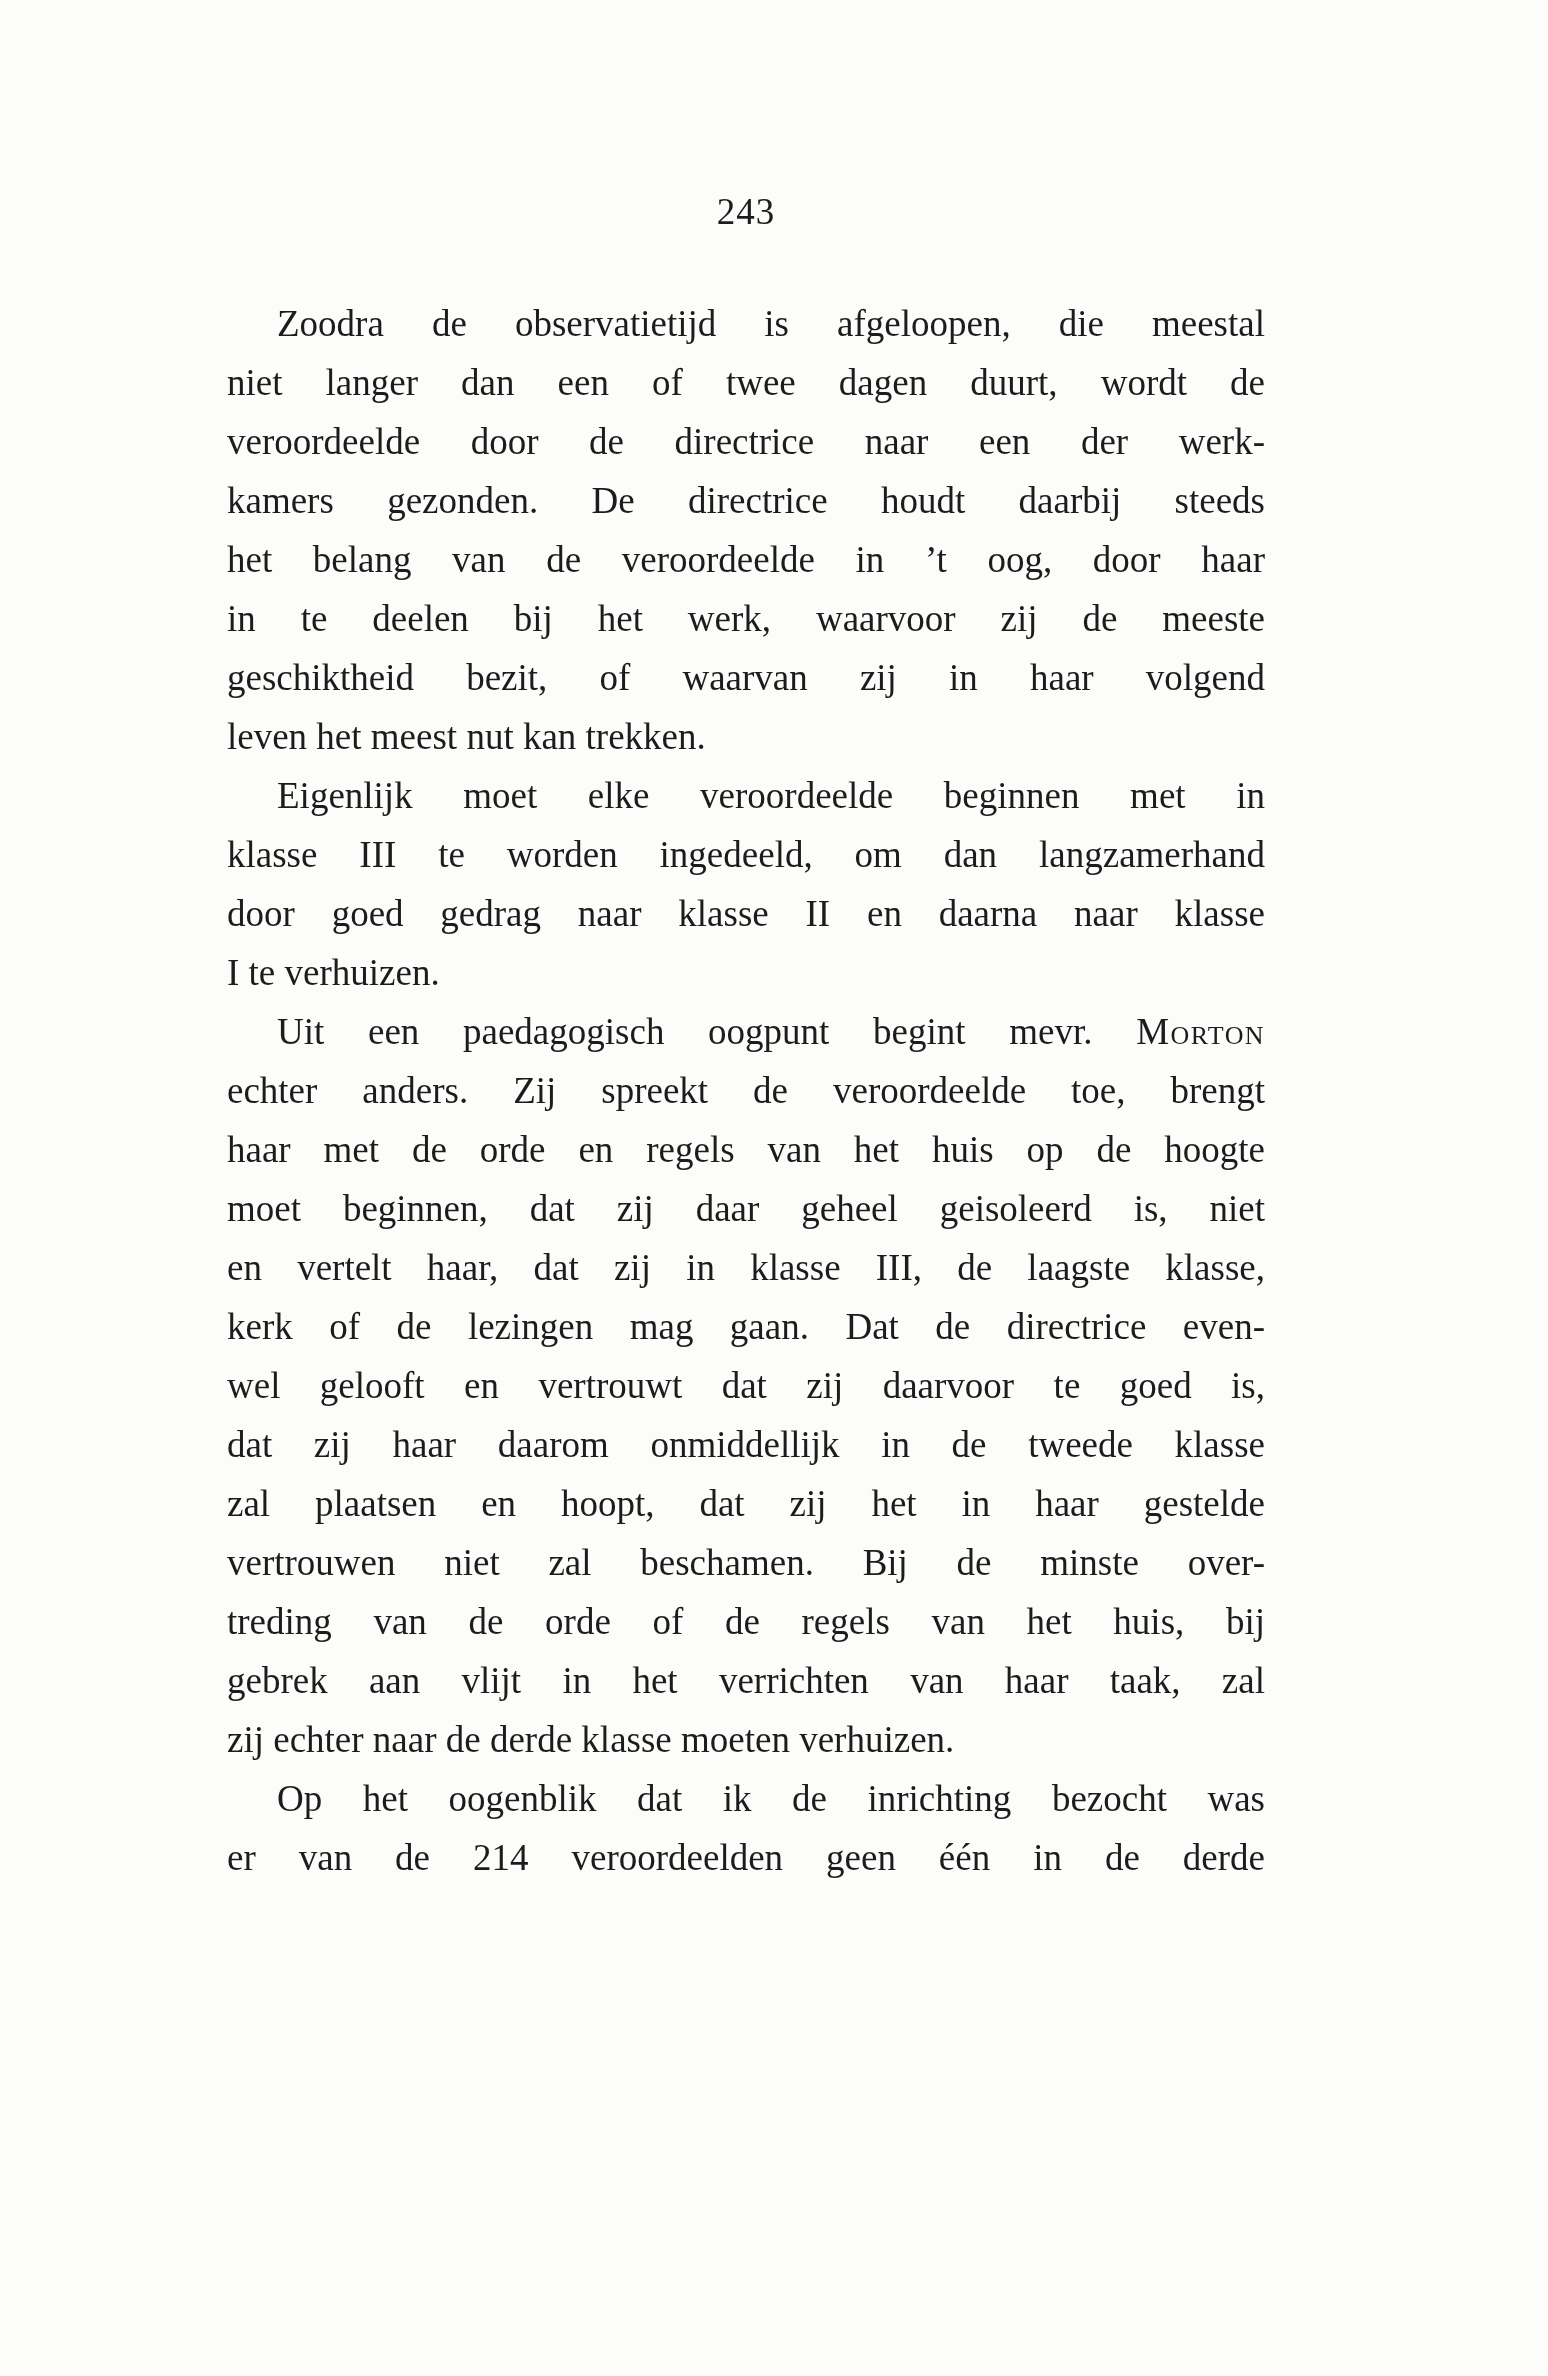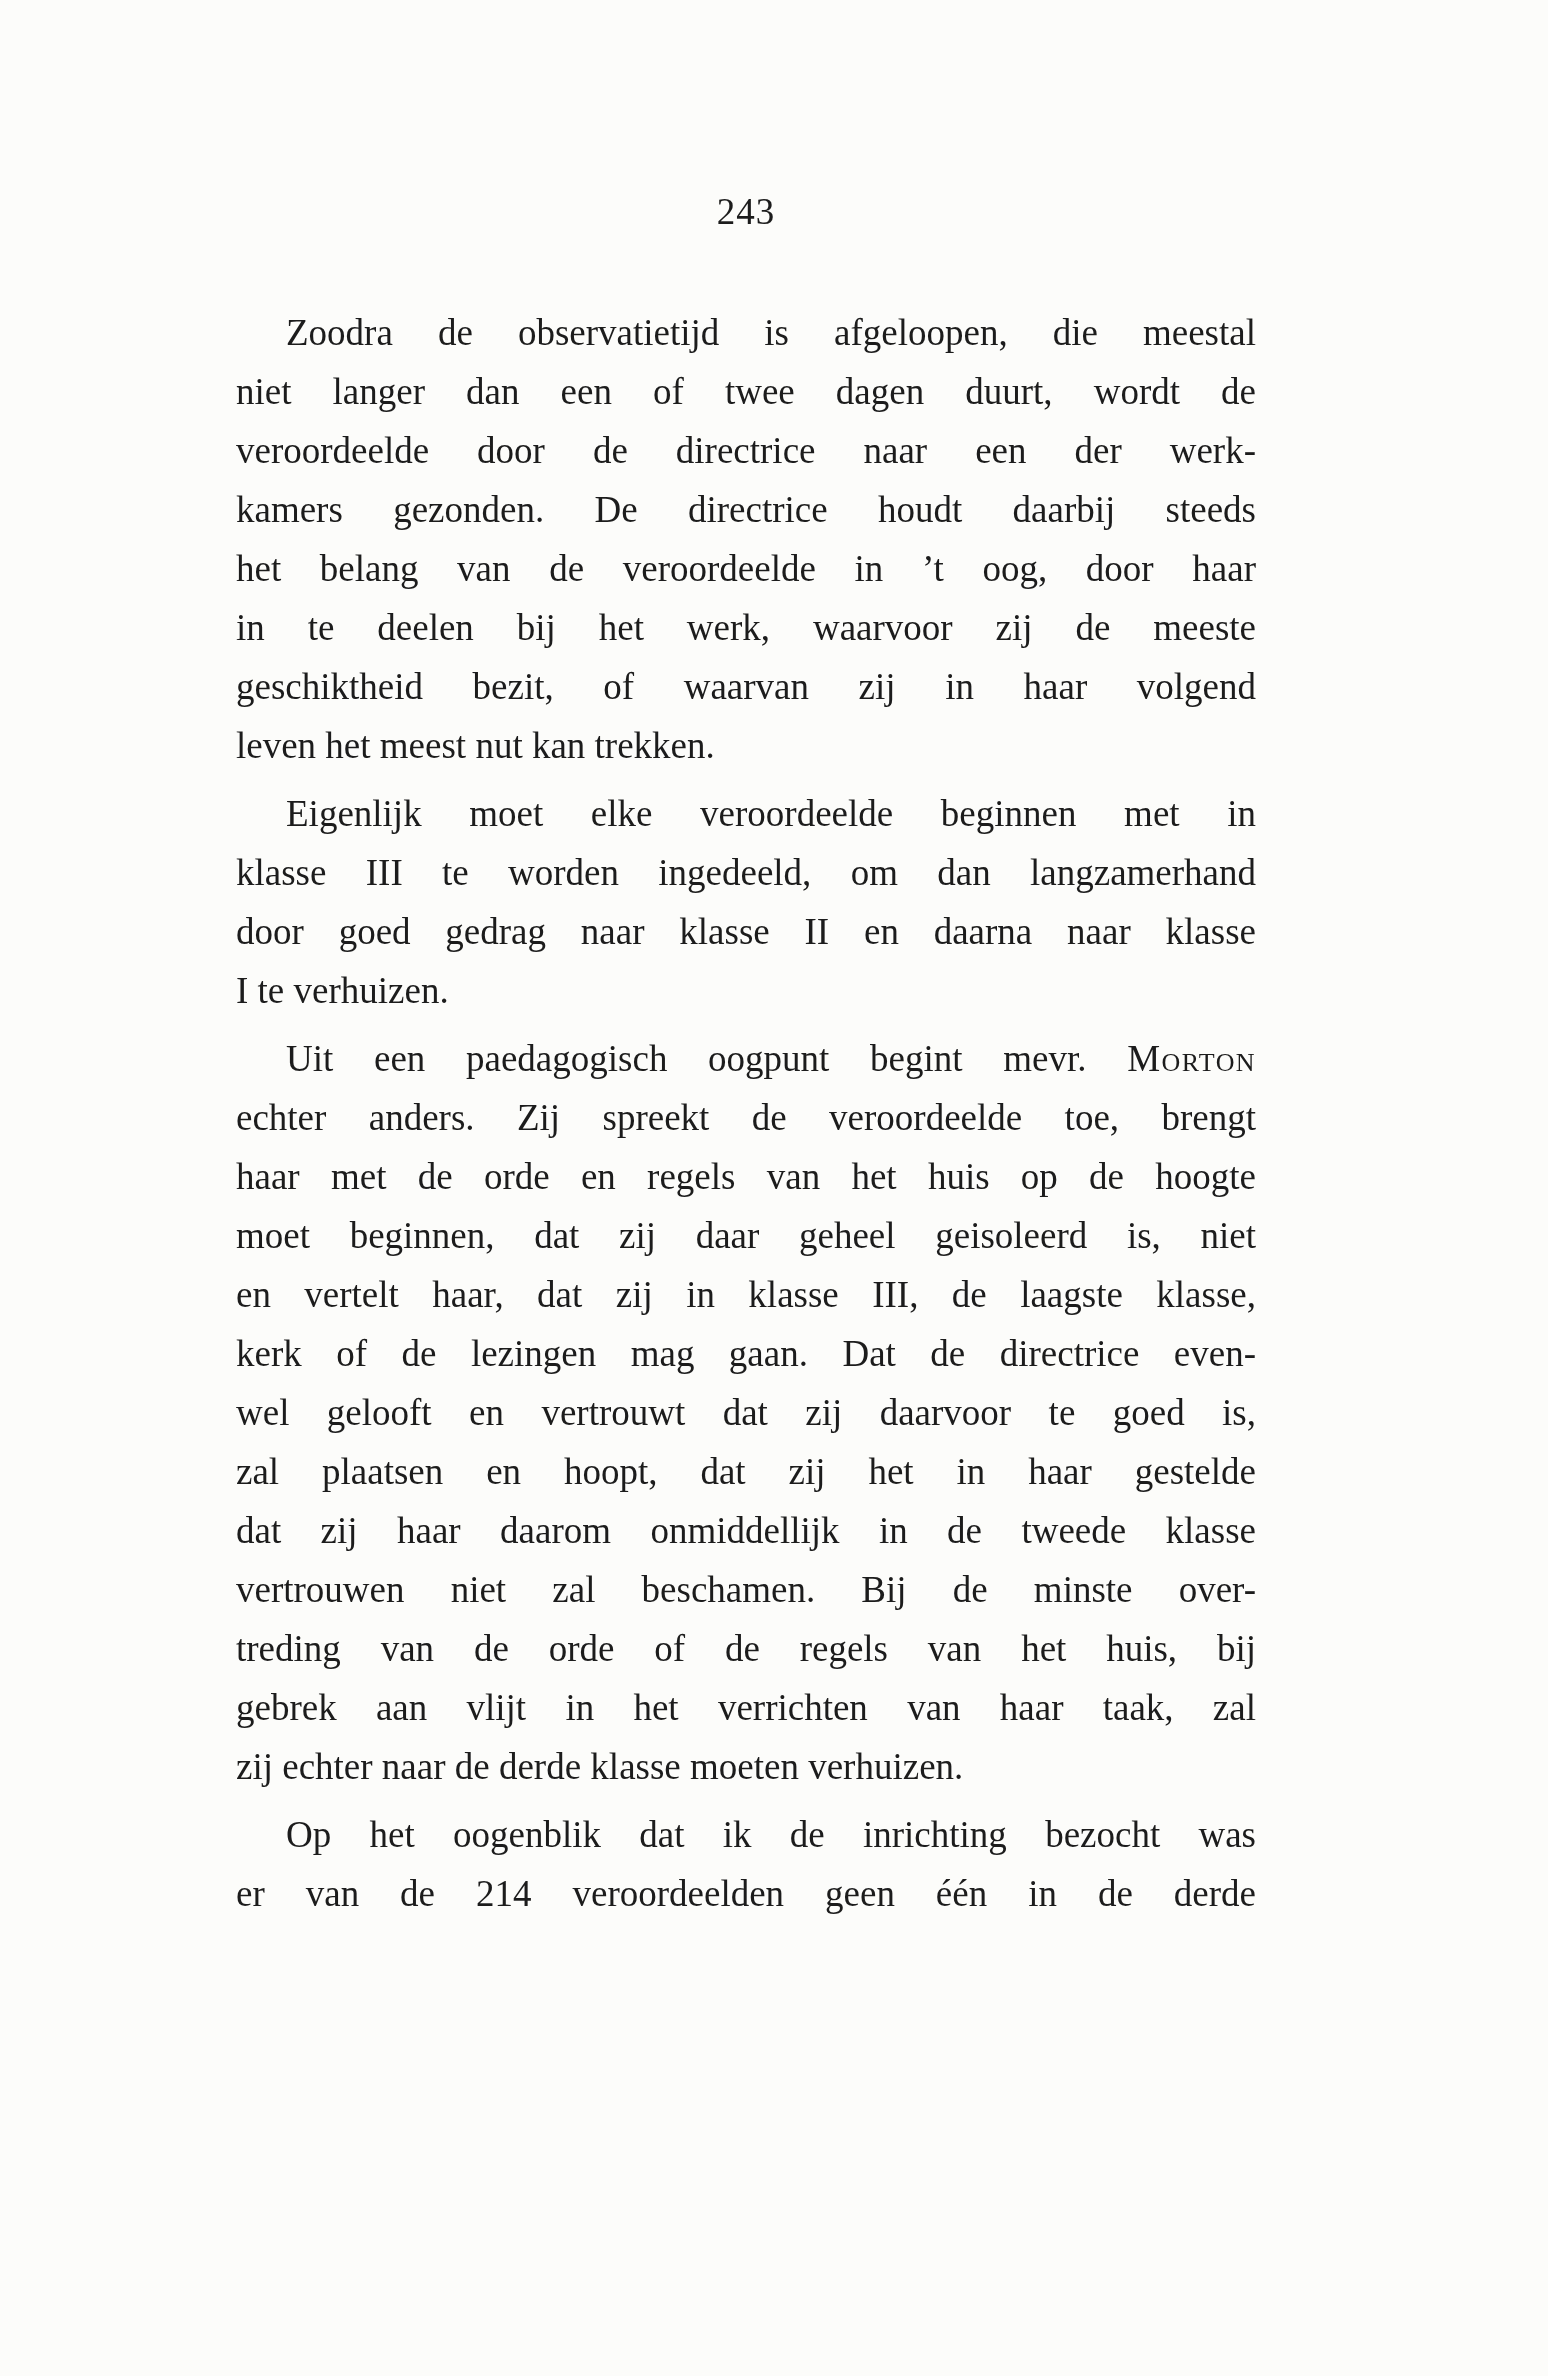--- a/index.html
+++ b/index.html
@@ -48,21 +48,21 @@
     text-align-last: left;
   }
   .line.indent {
     text-indent: 50px;
   }
   .smallcaps {
     font-variant: small-caps;
     letter-spacing: 1.4px;
   }
   .paragraph {
-    margin: 9px;
+    margin: 0;
     padding: 0;
   }
 </style>
 </head>
 <body>
 
 <div class="sheet">
 
   <div class="page-number">243</div>
 
@@ -87,22 +87,22 @@
     </div>
 
     <div class="paragraph">
       <div class="line indent"><span>Uit een paedagogisch oogpunt begint mevr. </span><span class="smallcaps">Morton</span></div>
       <div class="line">echter anders. Zij spreekt de veroordeelde toe, brengt</div>
       <div class="line">haar met de orde en regels van het huis op de hoogte</div>
       <div class="line">moet beginnen, dat zij daar geheel geisoleerd is, niet</div>
       <div class="line">en vertelt haar, dat zij in klasse III, de laagste klasse,</div>
       <div class="line">kerk of de lezingen mag gaan. Dat de directrice even-</div>
       <div class="line">wel gelooft en vertrouwt dat zij daarvoor te goed is,</div>
+      <div class="line">dat zij haar daarom onmiddellijk in de tweede klasse</div>
       <div class="line">zal plaatsen en hoopt, dat zij het in haar gestelde</div>
-      <div class="line">dat zij haar daarom onmiddellijk in de tweede klasse</div>
       <div class="line">vertrouwen niet zal beschamen. Bij de minste over-</div>
       <div class="line">treding van de orde of de regels van het huis, bij</div>
       <div class="line">gebrek aan vlijt in het verrichten van haar taak, zal</div>
       <div class="line lastline">zij echter naar de derde klasse moeten verhuizen.</div>
     </div>
 
     <div class="paragraph">
       <div class="line indent">Op het oogenblik dat ik de inrichting bezocht was</div>
       <div class="line">er van de 214 veroordeelden geen één in de derde</div>
     </div>

